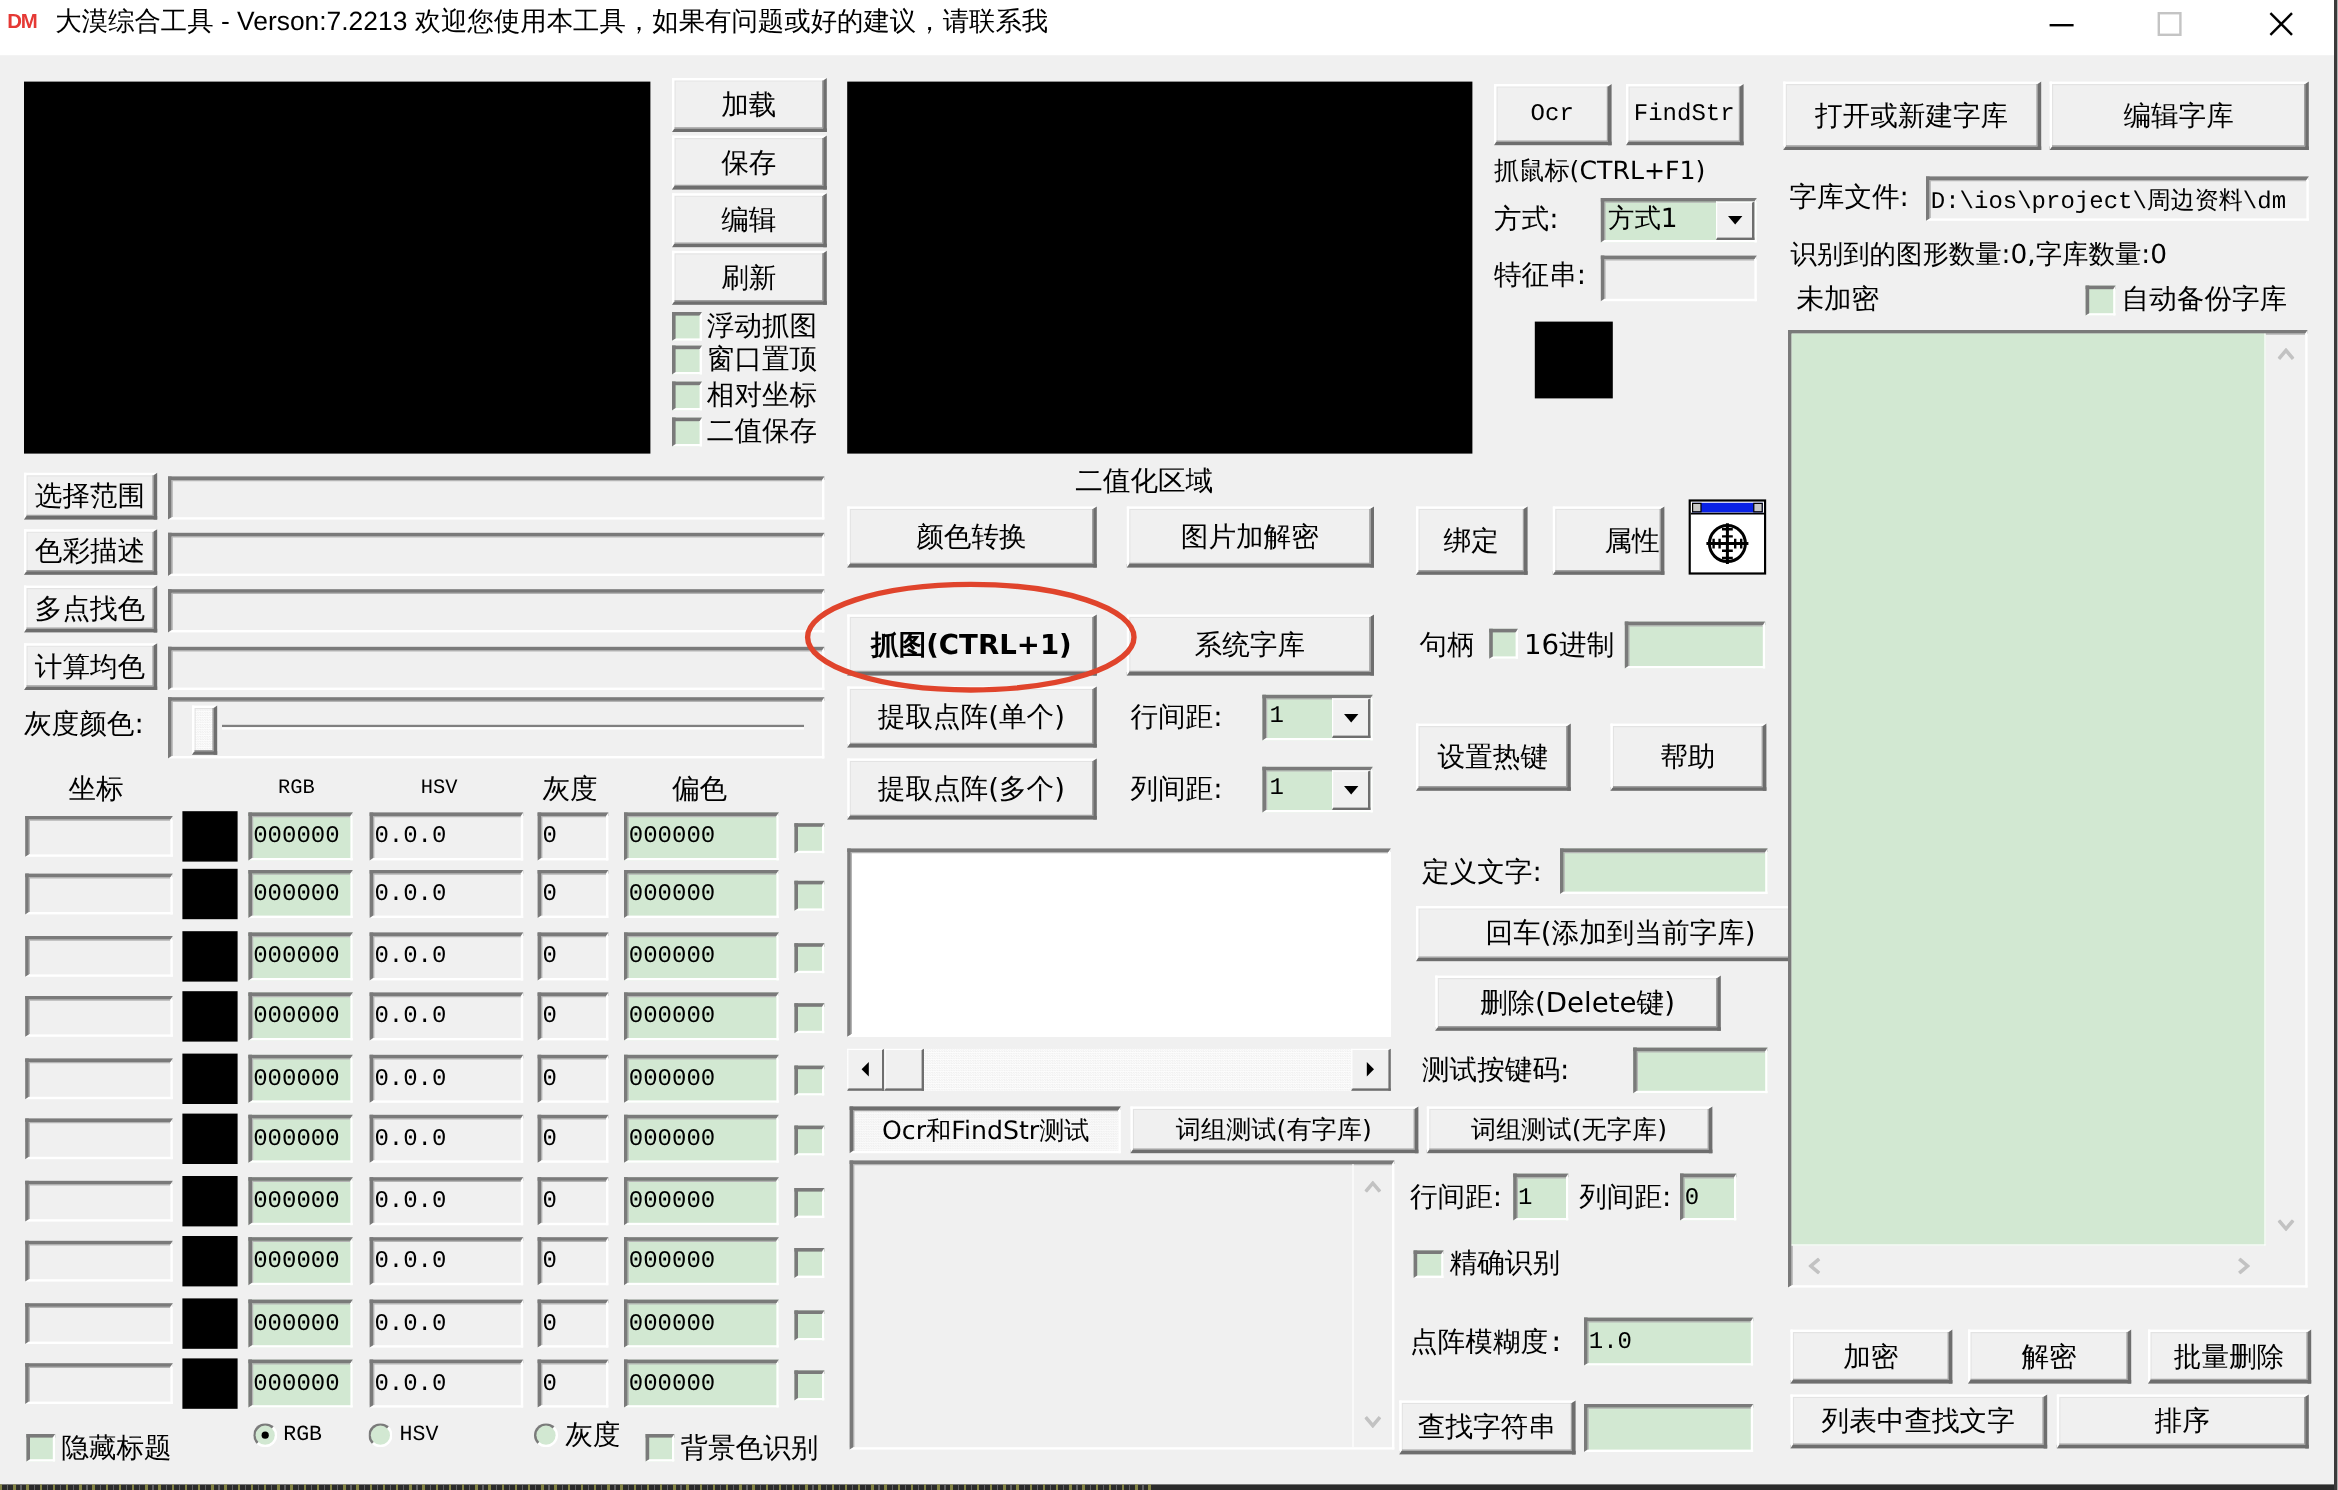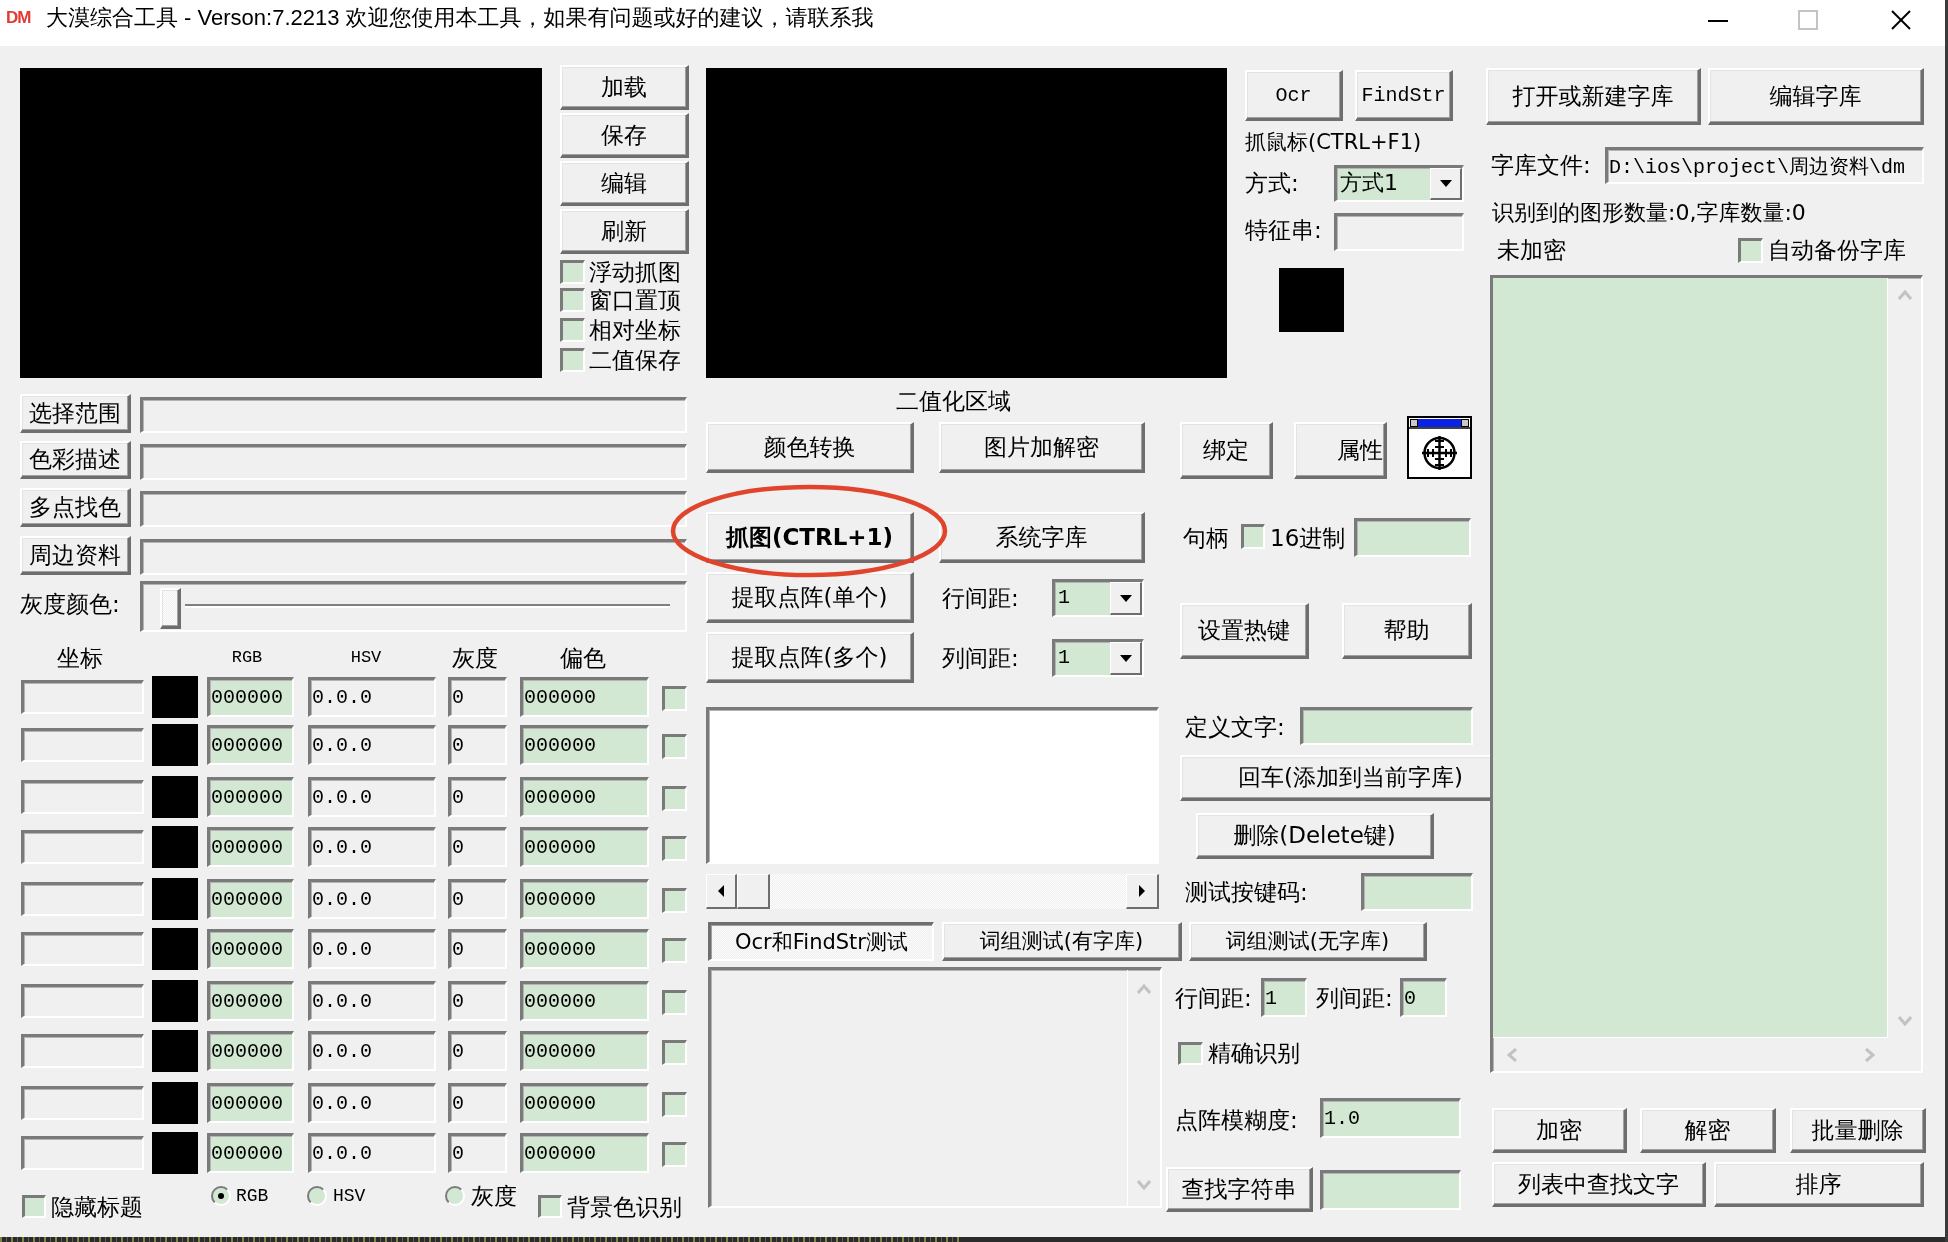--- a/index.html
+++ b/index.html
@@ -69,21 +69,21 @@
 <span class="a lbl" style="left:589px;top:317px;">相对坐标</span>
 <div class="a cb" style="left:560px;top:348px;width:25px;height:24px;"></div>
 <span class="a lbl" style="left:589px;top:347px;">二值保存</span>
 
 <div class="a btn" style="left:20px;top:394px;width:111px;height:39px;">选择范围</div>
 <input class="a sunk" type="text" style="left: 140px; top: 397px; width: 547px; height: 36px;" value="">
 <div class="a btn" style="left:20px;top:441px;width:111px;height:38px;">色彩描述</div>
 <input class="a sunk" type="text" style="left: 140px; top: 444px; width: 547px; height: 36px;" value="">
 <div class="a btn" style="left:20px;top:488px;width:111px;height:39px;">多点找色</div>
 <input class="a sunk" type="text" style="left: 140px; top: 491px; width: 547px; height: 36px;" value="">
-<div class="a btn" style="left:20px;top:536px;width:111px;height:39px;">周边资料</div>
+<div class="a btn" style="left:20px;top:536px;width:111px;height:39px;">计算均色</div>
 <input class="a sunk" type="text" style="left: 140px; top: 539px; width: 547px; height: 36px;" value="">
 
 <span class="a lbl" style="left:20px;top:591px;">灰度颜色:</span>
 <div class="a sunk" style="left:140px;top:581px;width:547px;height:51px;">
   <div class="a" style="left:42px;top:20px;width:485px;height:4px;border-top:2px solid #808080;border-bottom:2px solid #fff;"></div>
   <div class="a btn track" id="gray-thumb" style="left:17px;top:4px;width:21px;height:41px;"></div>
 </div>
 
 <span class="a hdr" style="left:40px;top:645px;width:80px;">坐标</span>
 <span class="a hdr mono" style="left:207px;top:645px;width:80px;">RGB</span>
@@ -283,21 +283,21 @@
 <div class="a btn" style="left:1180px;top:813px;width:238px;height:46px;margin-left:16px;">删除(Delete键)</div>
 <span class="a lbl" style="left:1185px;top:879px;">测试按键码:</span>
 <input class="a sunk green" type="text" style="left: 1361px; top: 873px; width: 112px; height: 38px;" value="">
 
 <span class="a lbl" style="left:1175px;top:985px;">行间距:</span>
 <input class="a sunk green" type="text" style="left: 1261px; top: 978px; width: 46px; height: 39px;" value="1">
 <span class="a lbl" style="left:1316px;top:985px;">列间距:</span>
 <input class="a sunk green" type="text" style="left: 1400px; top: 978px; width: 47px; height: 39px;" value="0">
 <div class="a cb" style="left:1178px;top:1042px;width:25px;height:23px;"></div>
 <span class="a lbl" style="left:1208px;top:1040px;">精确识别</span>
-<span class="a lbl" style="left:1175px;top:1107px;">点阵模糊度:</span>
+<span class="a lbl" style="left:1175px;top:1107px;font-family:Liberation Mono, monospace;">点阵模糊度:</span>
 <input class="a sunk green" type="text" style="left: 1320px; top: 1098px; width: 141px; height: 40px;" value="1.0">
 <div class="a btn" style="left:1166px;top:1167px;width:147px;height:45px;">查找字符串</div>
 <input class="a sunk green" type="text" style="left: 1320px; top: 1170px; width: 141px; height: 40px;" value="">
 
 <div class="a btn" style="left:1486px;top:68px;width:215px;height:57px;">打开或新建字库</div>
 <div class="a btn" style="left:1708px;top:68px;width:216px;height:57px;">编辑字库</div>
 <span class="a lbl" style="left:1491px;top:152px;">字库文件:</span>
 <input class="a sunk" type="text" style="left: 1605px; top: 147px; width: 319px; height: 37px;" value="D:\ios\project\周边资料\dm">
 <span class="a lbl" style="left:1492px;top:200px;font-size:22px;">识别到的图形数量:0,字库数量:0</span>
 <span class="a lbl" style="left:1497px;top:237px;">未加密</span>

